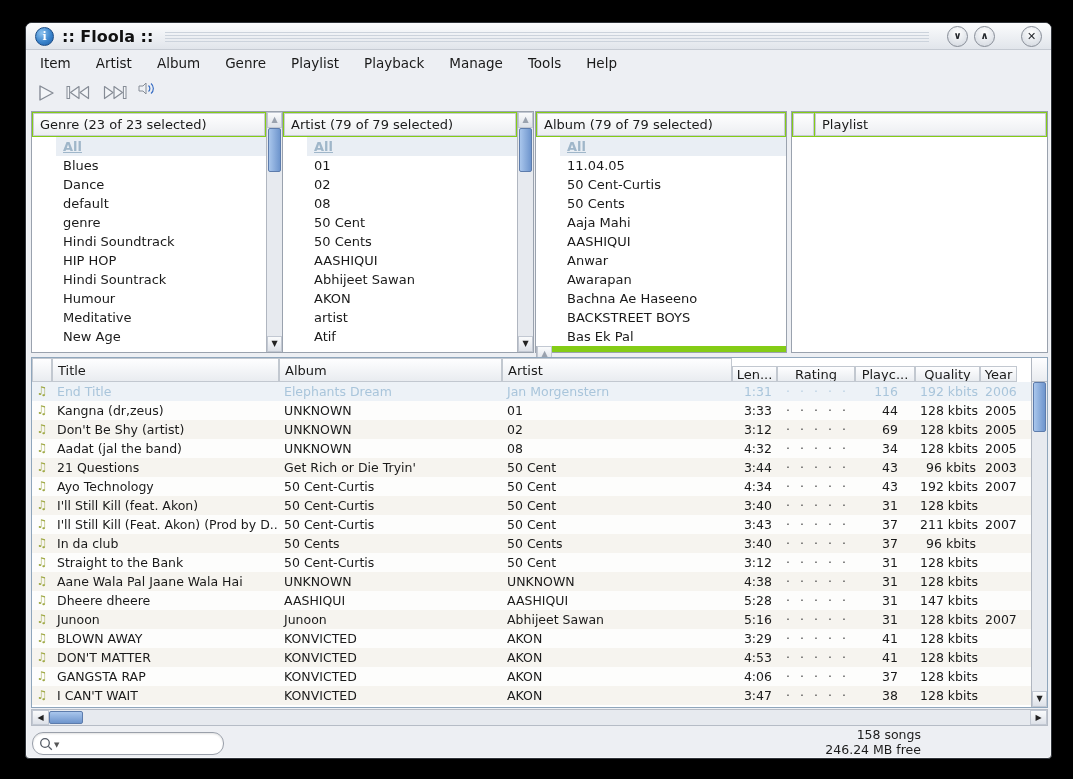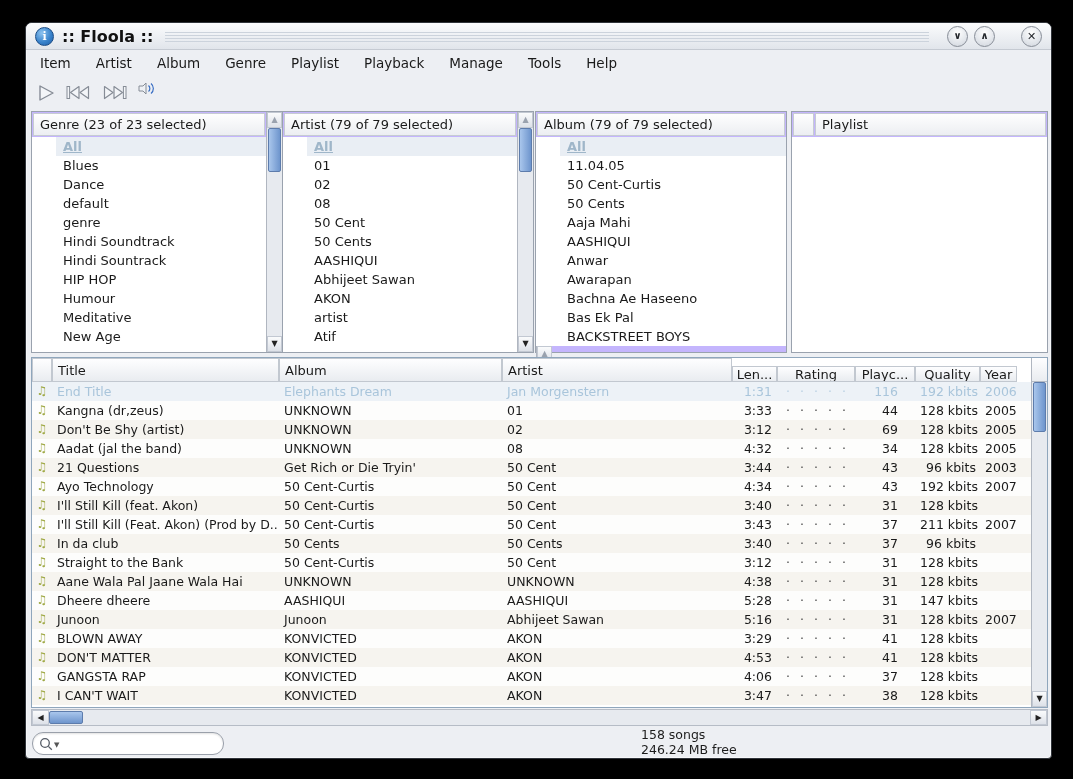--- a/index.html
+++ b/index.html
@@ -39,21 +39,21 @@
     font-size:10px;font-weight:bold;color:#25282d;margin-left:6px;line-height:1;
   }
   .winbtn.close{margin-left:26px;font-size:11px;}
   
   .menubar{height:26px;display:flex;align-items:center;gap:25px;padding:0 14px;font-size:13.5px;}
   .menu-item{cursor:default;white-space:nowrap;}
   
   .toolbar{height:33px;display:flex;align-items:center;gap:9px;padding:0 10px;}
   .tbtn{display:flex;align-items:center;justify-content:center;height:24px;}
   
-  .panel{position:absolute;top:88px;height:240px;border:1px solid #9aa2ae;background:#c4b5fd;display:flex;}
+  .panel{position:absolute;top:88px;height:240px;border:1px solid #9aa2ae;background:#84cc16;display:flex;}
   .panel-main{flex:1;display:flex;flex-direction:column;min-width:0;}
   .panel-header{
     height:21px;background:linear-gradient(#fefefe,#eceef2);
     border:1px solid #c6cbd3;margin:1px;display:flex;align-items:center;
     padding:0 6px;font-size:13px;white-space:nowrap;overflow:hidden;
   }
   .panel-list{flex:1;overflow:hidden;background:#fff;}
   .panel-item{height:19px;line-height:19px;padding:0 7px;font-size:13px;white-space:nowrap;overflow:hidden;margin-left:24px;}
   .panel-item.all-link{color:#9fb6c9;font-weight:bold;text-decoration:underline;background:#e9eef4;}
   .vscroll{width:15px;border-left:1px solid #b0b6c0;background:#e7eaef;display:flex;flex-direction:column;}
@@ -107,21 +107,21 @@
   .searchbox{
     position:absolute;left:6px;top:7px;width:178px;height:21px;border-radius:11px;
     border:1px solid #9aa0aa;background:#fff;display:flex;align-items:center;padding:0 6px;
     box-shadow:inset 0 1px 2px rgba(0,0,0,.12);
   }
   .searchbox input{
     border:none;outline:none;flex:1;height:16px;font-size:12px;background:transparent;min-width:0;
     font-family:"DejaVu Sans","Liberation Sans",sans-serif;
   }
   .search-drop{font-size:7px;color:#555;margin:2px 3px 0 1px;}
-  .status{position:absolute;left:615px;top:2px;width:280px;text-align:left;font-size:12.5px;line-height:15px;color:#1c1c1c;}
+  .status{position:absolute;left:615px;top:2px;width:280px;text-align:right;font-size:12.5px;line-height:15px;color:#1c1c1c;}
 </style>
 </head>
 <body>
 
 <div id="window">
 
   <div class="titlebar">
     <div class="app-icon">i</div>
     <div class="win-title">:: Floola ::</div>
     <div class="title-lines"></div>
@@ -176,22 +176,22 @@
       <div class="panel-header">
           <span class="panel-header-label">Genre (23 of 23 selected)</span>
         </div>
       <div class="panel-list">
           <div class="panel-item all-link">All</div>
           <div class="panel-item">Blues</div>
           <div class="panel-item">Dance</div>
           <div class="panel-item">default</div>
           <div class="panel-item">genre</div>
           <div class="panel-item">Hindi Soundtrack</div>
+          <div class="panel-item">HIP HOP</div>
           <div class="panel-item">Hindi Sountrack</div>
-          <div class="panel-item">HIP HOP</div>
           <div class="panel-item">Humour</div>
           <div class="panel-item">Meditative</div>
           <div class="panel-item">New Age</div>
         </div>
     </div>
     <div class="vscroll">
         <div class="sb-btn dim">▲</div>
         <div class="sb-thumb" style="height: 42px;"></div>
         <div class="sb-track"></div>
         <div class="sb-btn">▼</div>
@@ -231,22 +231,22 @@
       <div class="panel-list">
           <div class="panel-item all-link">All</div>
           <div class="panel-item">11.04.05</div>
           <div class="panel-item">50 Cent-Curtis</div>
           <div class="panel-item">50 Cents</div>
           <div class="panel-item">Aaja Mahi</div>
           <div class="panel-item">AASHIQUI</div>
           <div class="panel-item">Anwar</div>
           <div class="panel-item">Awarapan</div>
           <div class="panel-item">Bachna Ae Haseeno</div>
+          <div class="panel-item">BACKSTREET BOYS</div>
           <div class="panel-item">Bas Ek Pal</div>
-          <div class="panel-item">BACKSTREET BOYS</div>
         </div>
     </div>
     <div class="vscroll">
         <div class="sb-btn dim">▲</div>
         <div class="sb-thumb" style="height: 42px;"></div>
         <div class="sb-track"></div>
         <div class="sb-btn">▼</div>
       </div>
   </div>
 

